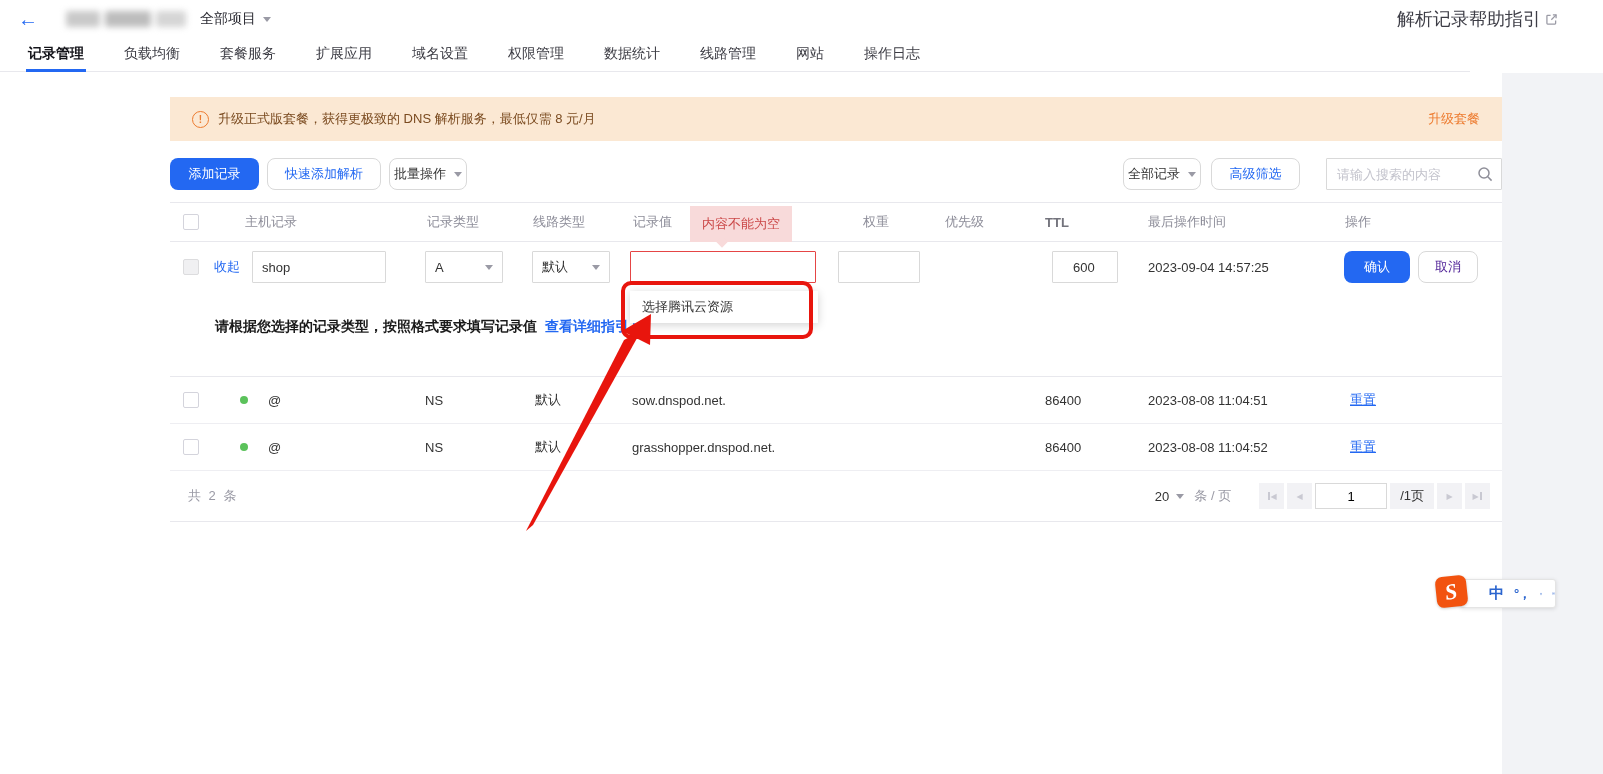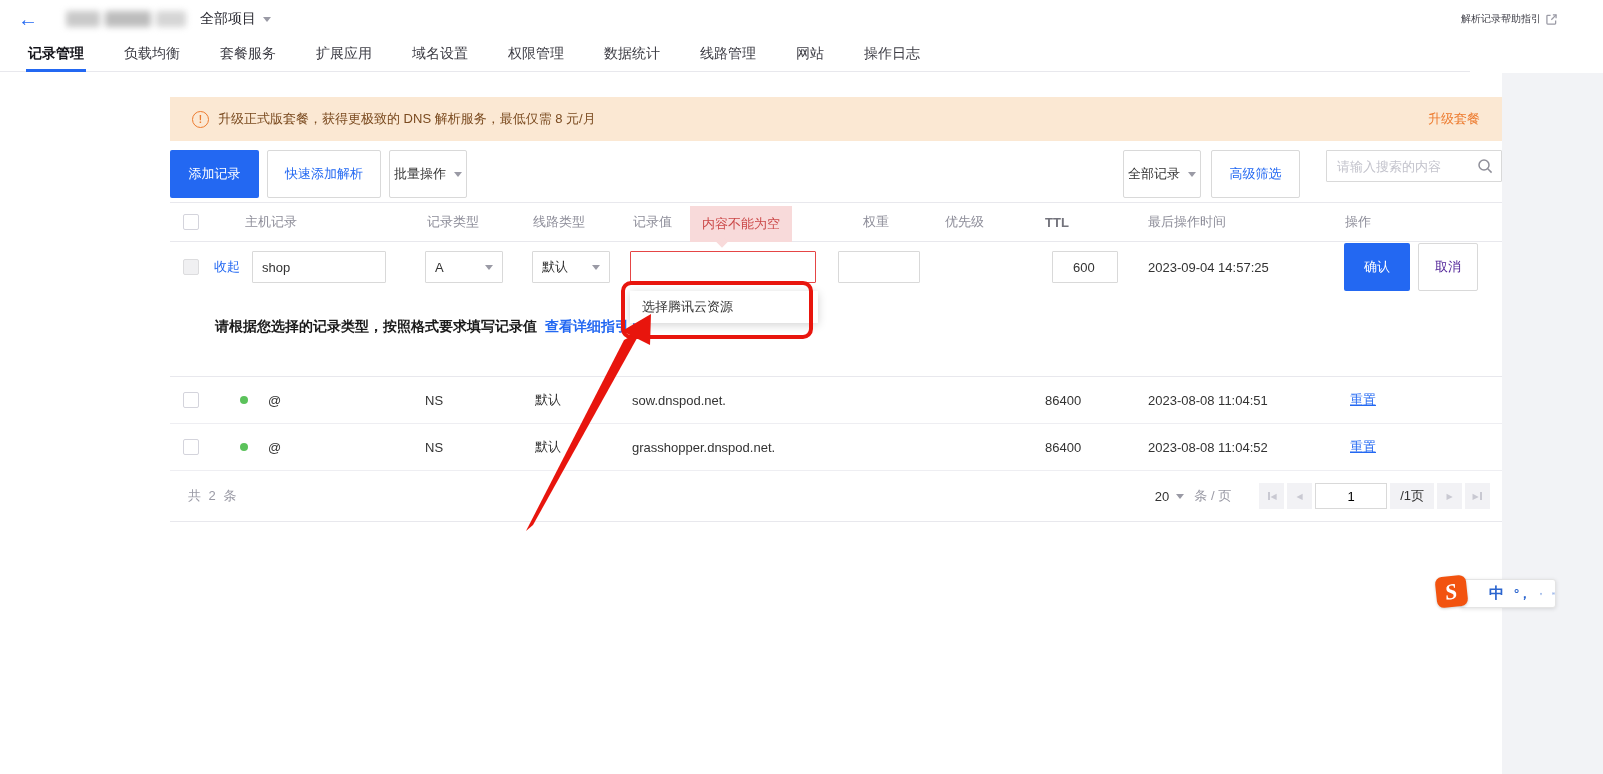--- a/index.html
+++ b/index.html
@@ -10,41 +10,41 @@
   
   .topbar{position:absolute;left:0;top:0;width:1603px;height:38px;display:flex;align-items:center;background:#fff;}
   .back{margin-left:18px;color:#2368f2;font-size:20px;line-height:20px;cursor:pointer;}
   .redacted{display:flex;gap:5px;margin-left:28px;filter:blur(3px);}
   .redacted i{display:block;height:16px;border-radius:2px;}
   .redacted i:nth-child(1){width:34px;background:#c9c9c9;}
   .redacted i:nth-child(2){width:46px;background:#bdbdbd;}
   .redacted i:nth-child(3){width:30px;background:#d5d5d5;}
   .proj{display:flex;align-items:center;gap:7px;margin-left:14px;font-size:14px;color:#2b2b33;cursor:pointer;}
   .caret{width:0;height:0;border-left:4px solid transparent;border-right:4px solid transparent;border-top:5px solid #9a9aa5;}
-  .help{margin-left:auto;margin-right:46px;display:flex;align-items:center;gap:5px;font-size:10px;color:#3d3d46;cursor:pointer;}
+  .help{margin-left:auto;margin-right:46px;display:flex;align-items:center;gap:5px;font-size:18px;color:#3d3d46;cursor:pointer;}
   .help svg{color:#9a9aa5;}
 
   
   .tabs{position:absolute;left:0;top:38px;width:1470px;height:34px;display:flex;align-items:center;gap:40px;
         padding-left:28px;box-sizing:border-box;border-bottom:1px solid #e8e8ed;background:#fff;}
   .tab{position:relative;font-size:14px;color:#3c3c44;height:34px;line-height:30px;cursor:pointer;white-space:nowrap;}
   .tab.active{color:#14141a;font-weight:bold;}
   .tab.active::after{content:"";position:absolute;left:-2px;right:-2px;bottom:0;height:3px;background:#2368f2;}
 
   
   .banner{position:absolute;left:170px;top:97px;width:1332px;height:44px;background:#fbe8d3;display:flex;
           align-items:center;box-sizing:border-box;padding:0 22px;font-size:13px;color:#7a4a1f;}
   .warn-ic{width:15px;height:15px;border:1.6px solid #ed7b2f;border-radius:50%;color:#ed7b2f;font-weight:bold;
            font-size:10px;line-height:15px;text-align:center;margin-right:9px;flex:none;}
   .banner-action{margin-left:auto;color:#ed7b2f;cursor:pointer;}
 
   
   .toolbar{position:absolute;left:170px;top:158px;width:1332px;height:32px;display:flex;align-items:center;}
-  .btn{height:48px;box-sizing:border-box;font-size:13px;display:inline-flex;align-items:center;justify-content:center;
-       border-radius:2px;cursor:pointer;white-space:nowrap;}
+  .btn{height:32px;box-sizing:border-box;font-size:13px;display:inline-flex;align-items:center;justify-content:center;
+       border-radius:8px;cursor:pointer;white-space:nowrap;}
   .btn-primary{background:#2368f2;color:#fff;border:none;width:89px;}
   .btn-plain{background:#fff;border:1px solid #d9d9d9;color:#2368f2;width:114px;margin-left:8px;}
   .btn-batch{background:#fff;border:1px solid #d9d9d9;color:#333;width:78px;margin-left:8px;gap:8px;}
   .toolbar-right{margin-left:auto;display:flex;align-items:flex-start;}
   .btn-filter{background:#fff;border:1px solid #d9d9d9;color:#333;width:78px;gap:8px;}
   .btn-adv{background:#fff;border:1px solid #d9d9d9;color:#2368f2;width:89px;margin-left:10px;}
   .search-box{position:relative;margin-left:26px;}
   .search-box input{width:176px;height:32px;box-sizing:border-box;border:1px solid #d9d9d9;border-radius:1px;
         padding:0 32px 0 10px;font-size:13px;color:#333;outline:none;font-family:"Liberation Sans",sans-serif;}
   .search-box input::placeholder{color:#c3c3cc;}

